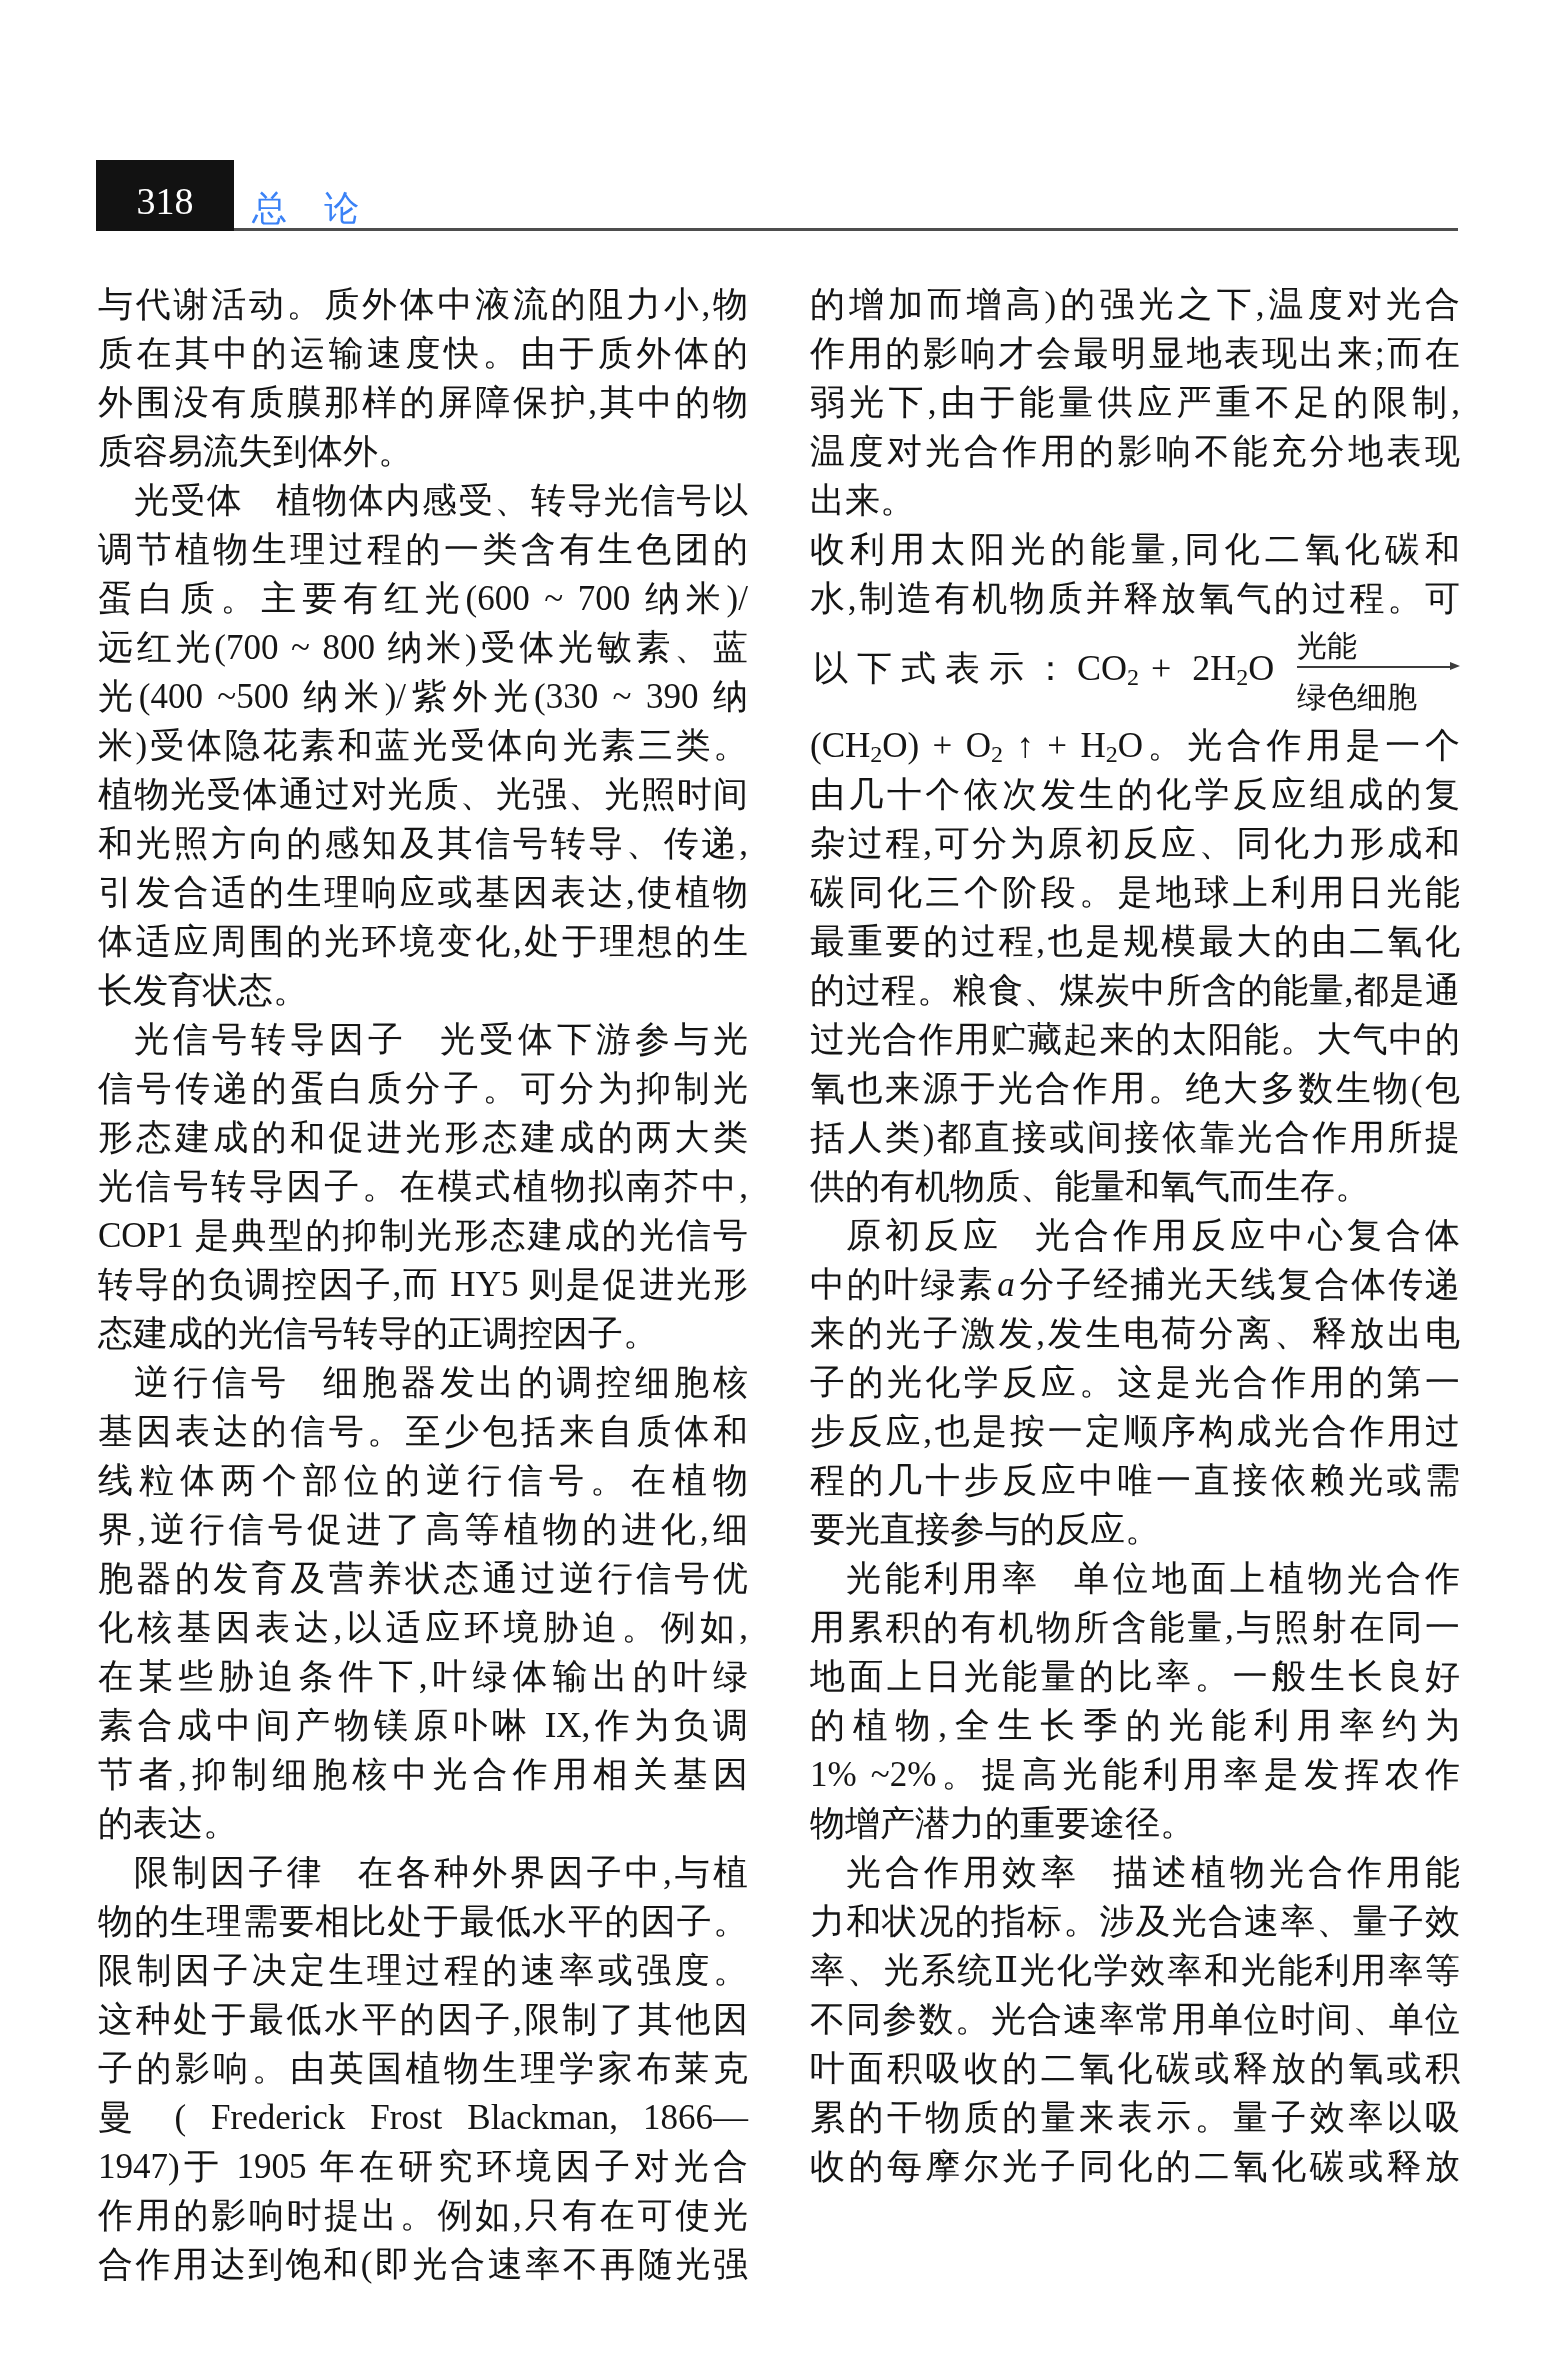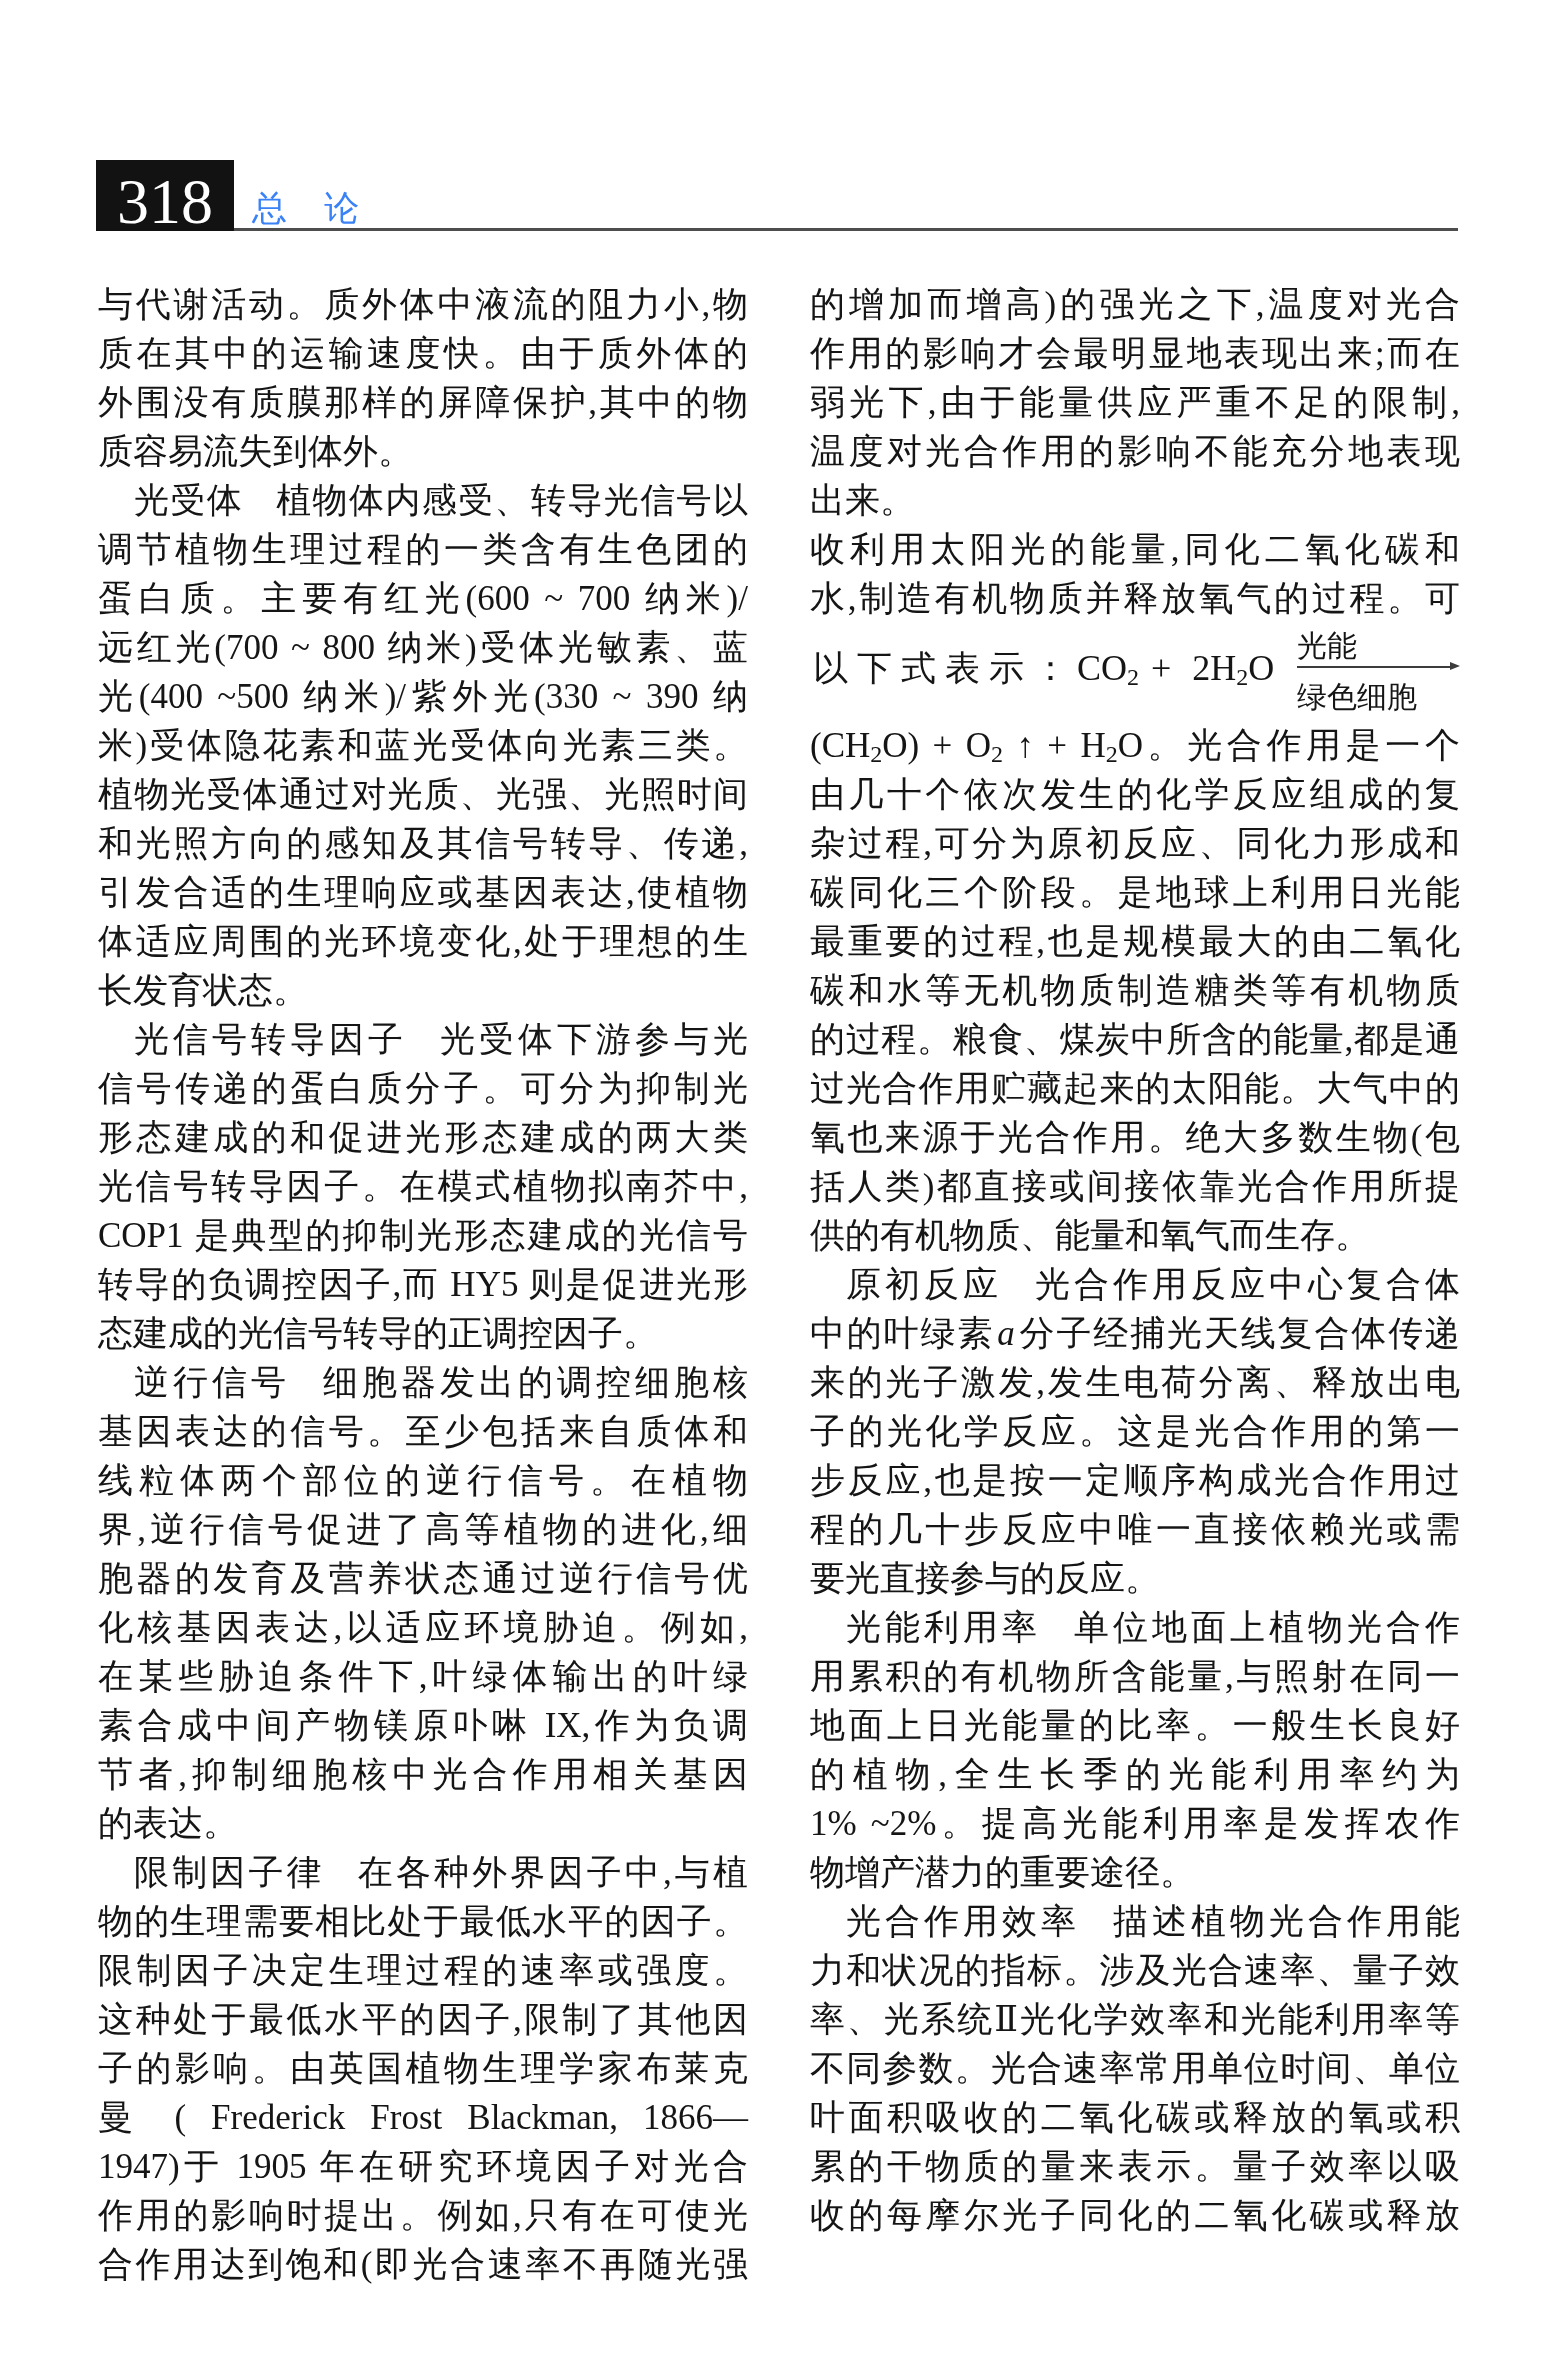--- a/index.html
+++ b/index.html
@@ -10,21 +10,21 @@
     font-family: "Liberation Serif", "DejaVu Serif", serif;
   }
   
   .num-box {
     position: absolute; left: 96px; top: 160px; width: 138px; height: 71px;
     background: #121212; z-index: 2;
   }
   .num {
     position: absolute; left: 0; right: 0; top: 6px;
     line-height: 71px; text-align: center; color: #ffffff;
-    font-size: 64px; font-family: "Liberation Serif", "DejaVu Serif", serif;
+    font-size: 38px; font-family: "Liberation Serif", "DejaVu Serif", serif;
   }
   .section-title {
     position: absolute; left: 252px; top: 191px;
     font-size: 35px; line-height: 35px; letter-spacing: 14.3px;
     color: #3b82f6; white-space: pre;
   }
   .rule {
     position: absolute; left: 96px; top: 228px; width: 1362px; height: 3px;
     background: #4d4d4d; z-index: 1;
   }
@@ -147,21 +147,20 @@
       <div class="arrow-label arrow-below">绿色细胞</div>
     </div>
   </div>
 
   <div class="line"><span>(CH</span><span class="sub">2</span><span>O) + O</span><span class="sub">2</span><span> ↑ + H</span><span class="sub">2</span><span>O。光合作用是一个</span></div>
 
   <div class="line">由几十个依次发生的化学反应组成的复</div>
   <div class="line">杂过程,可分为原初反应、同化力形成和</div>
   <div class="line">碳同化三个阶段。是地球上利用日光能</div>
   <div class="line">最重要的过程,也是规模最大的由二氧化</div>
-  <div class="line">碳和水等无机物质制造糖类等有机物质</div>
   <div class="line">的过程。粮食、煤炭中所含的能量,都是通</div>
   <div class="line">过光合作用贮藏起来的太阳能。大气中的</div>
   <div class="line">氧也来源于光合作用。绝大多数生物(包</div>
   <div class="line">括人类)都直接或间接依靠光合作用所提</div>
   <div class="line last">供的有机物质、能量和氧气而生存。</div>
   <div class="line first"><span class="head">原初反应</span><span>光合作用反应中心复合体</span></div>
   <div class="line"><span>中的叶绿素</span><span class="var">a</span><span>分子经捕光天线复合体传递</span></div>
   <div class="line">来的光子激发,发生电荷分离、释放出电</div>
   <div class="line">子的光化学反应。这是光合作用的第一</div>
   <div class="line">步反应,也是按一定顺序构成光合作用过</div>

